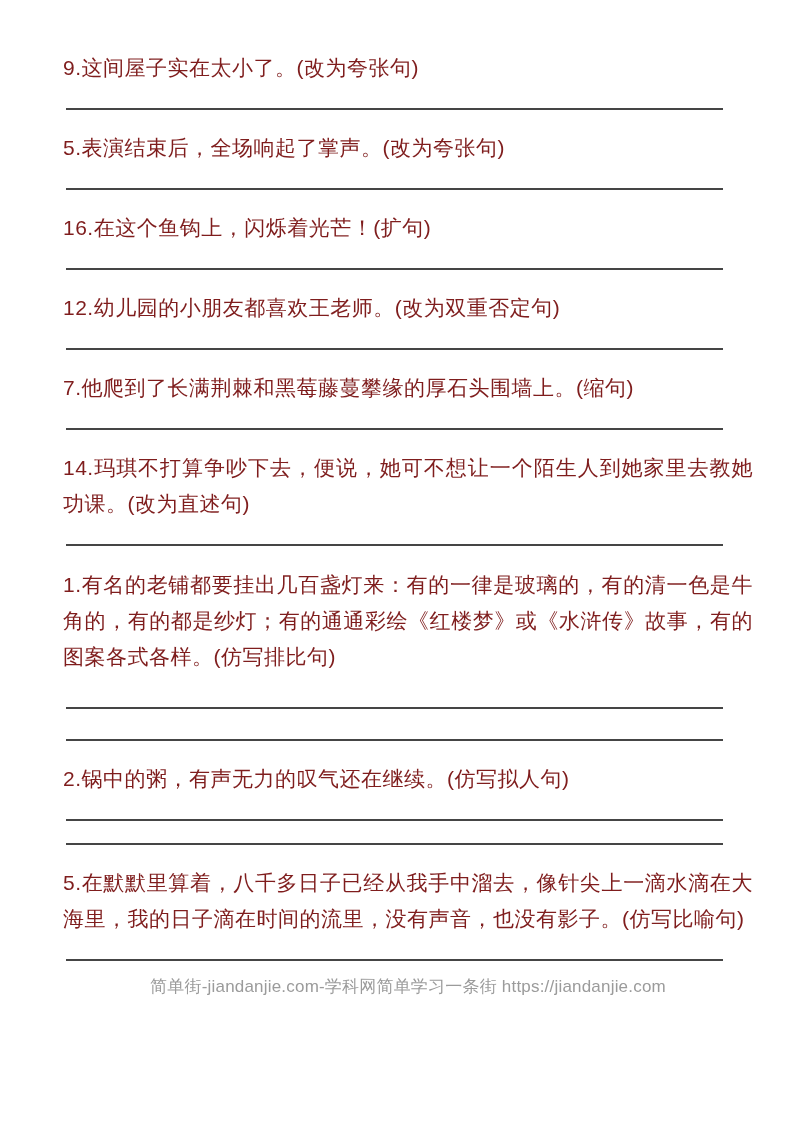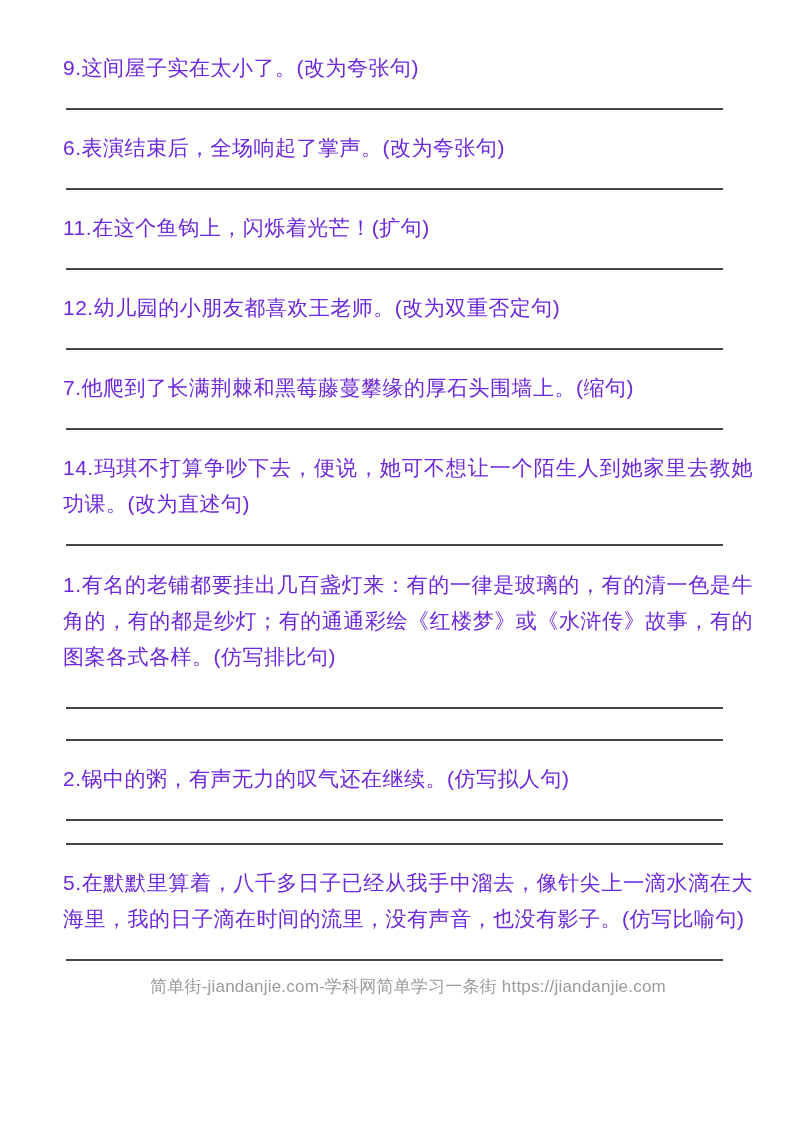--- a/index.html
+++ b/index.html
@@ -17,21 +17,21 @@
     color: #262626;
   }
   .content {
     padding: 50px 40px 0 63px;
   }
   .q {
     margin: 20px 0 0 0;
     font-size: 21px;
     line-height: 36px;
     letter-spacing: 0.5px;
-    color: #6d28d9;
+    color: #7f1d1d;
     text-align: justify;
   }
   .q.first { margin-top: 0; }
   .q.tight { margin-top: 21px; }
   .sec-head {
     margin: 22px 0 0 -15px;
     font-size: 21px;
     font-weight: normal;
     line-height: 36px;
     letter-spacing: 0.5px;
@@ -59,24 +59,24 @@
 </head>
 <body>
 
 <div class="page">
   <div class="content">
 
     <section>
       <p class="q first">9.这间屋子实在太小了。(改为夸张句)</p>
       <div class="answer-line"></div>
 
-      <p class="q">6.表演结束后，全场响起了掌声。(改为夸张句)</p>
+      <p class="q">5.表演结束后，全场响起了掌声。(改为夸张句)</p>
       <div class="answer-line"></div>
 
-      <p class="q">11.在这个鱼钩上，闪烁着光芒！(扩句)</p>
+      <p class="q">16.在这个鱼钩上，闪烁着光芒！(扩句)</p>
       <div class="answer-line"></div>
 
       <p class="q">12.幼儿园的小朋友都喜欢王老师。(改为双重否定句)</p>
       <div class="answer-line"></div>
 
       <p class="q">7.他爬到了长满荆棘和黑莓藤蔓攀缘的厚石头围墙上。(缩句)</p>
       <div class="answer-line"></div>
 
       <p class="q">14.玛琪不打算争吵下去，便说，她可不想让一个陌生人到她家里去教她功课。(改为直述句)</p>
       <div class="answer-line"></div>

